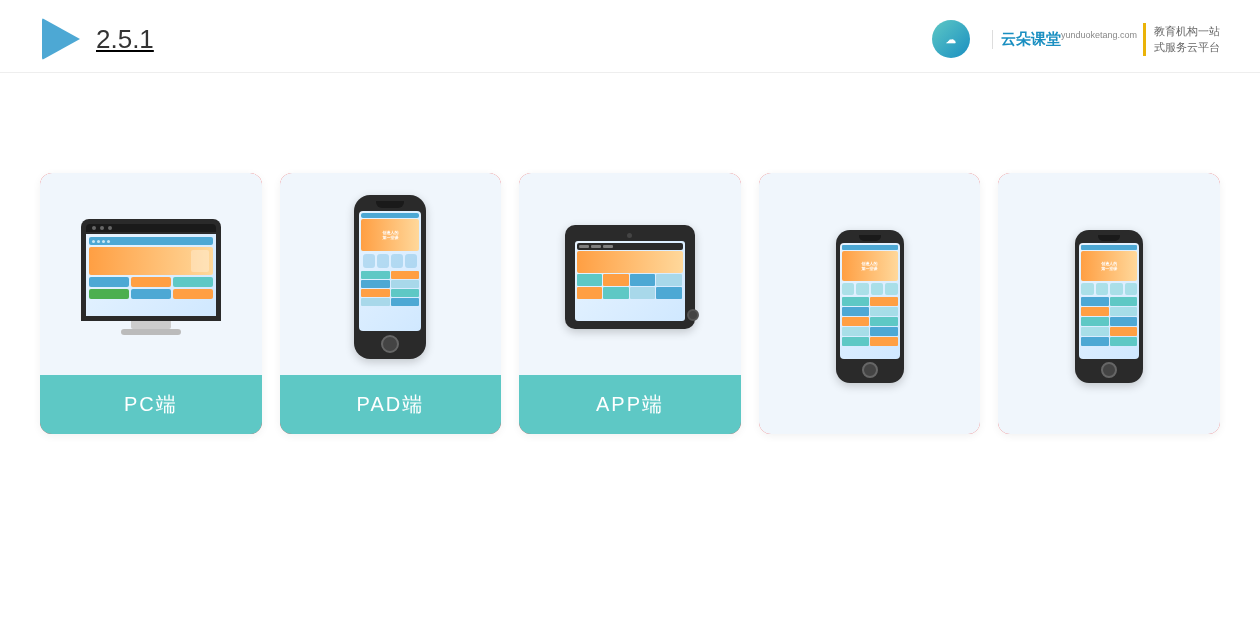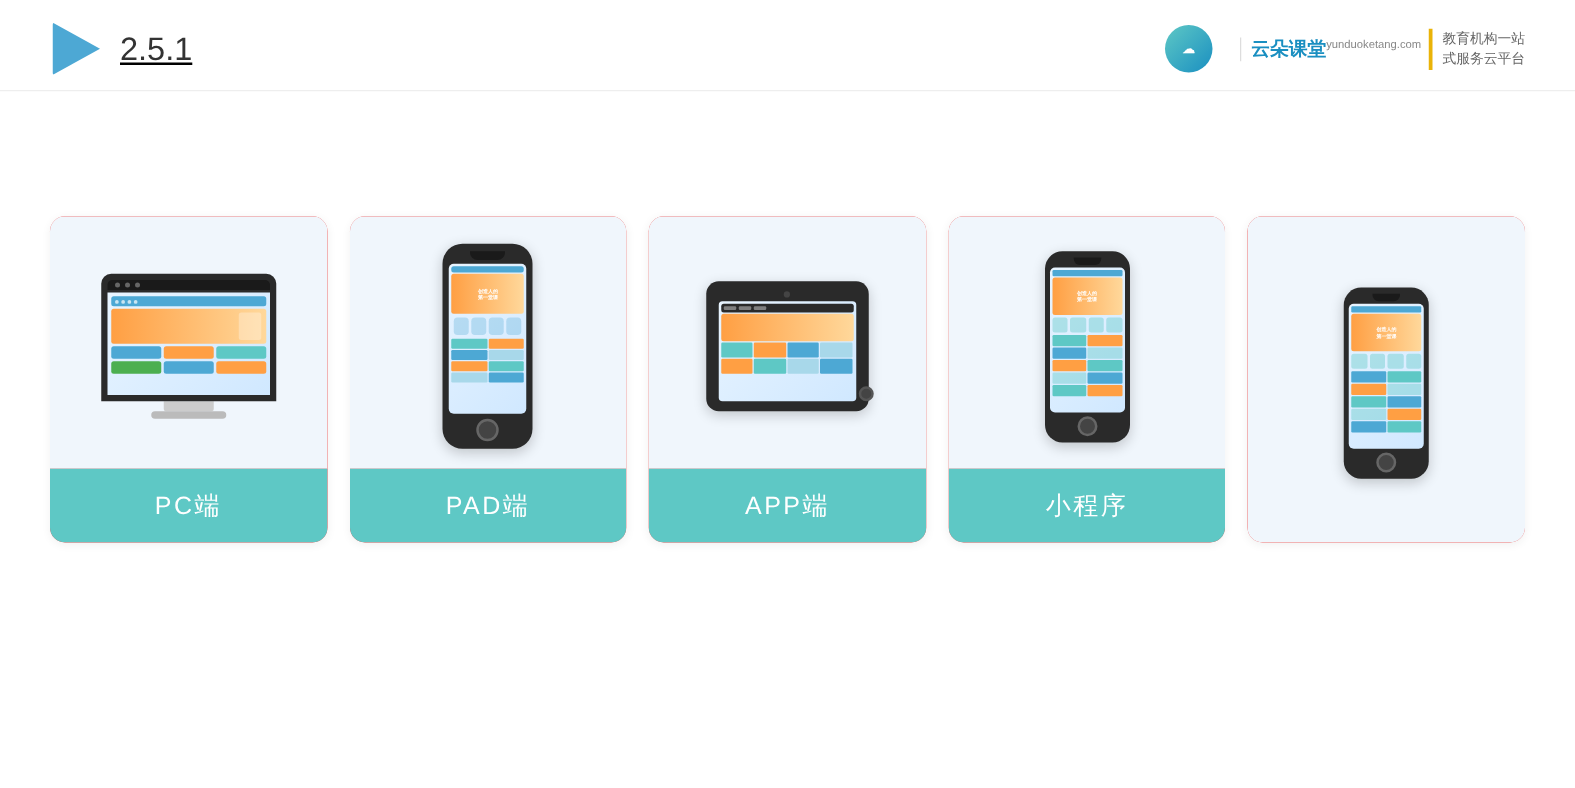--- a/index.html
+++ b/index.html
@@ -690,21 +690,20 @@
               <div class="mini-row">
                 <div class="mini-b m1"></div>
                 <div class="mini-b m2"></div>
               </div>
             </div>
           </div>
           <div class="mini-home"></div>
         </div>
       </div>
     </div>
-    <div class="card-label">小程序</div>
   </div>
 
   <div class="card">
     <div class="card-image-area">
       <div class="mini-phone">
         <div class="mini-phone-outer">
           <div class="mini-phone-notch"></div>
           <div class="mini-phone-screen">
             <div class="mini-status"></div>
             <div class="mini-hero">

